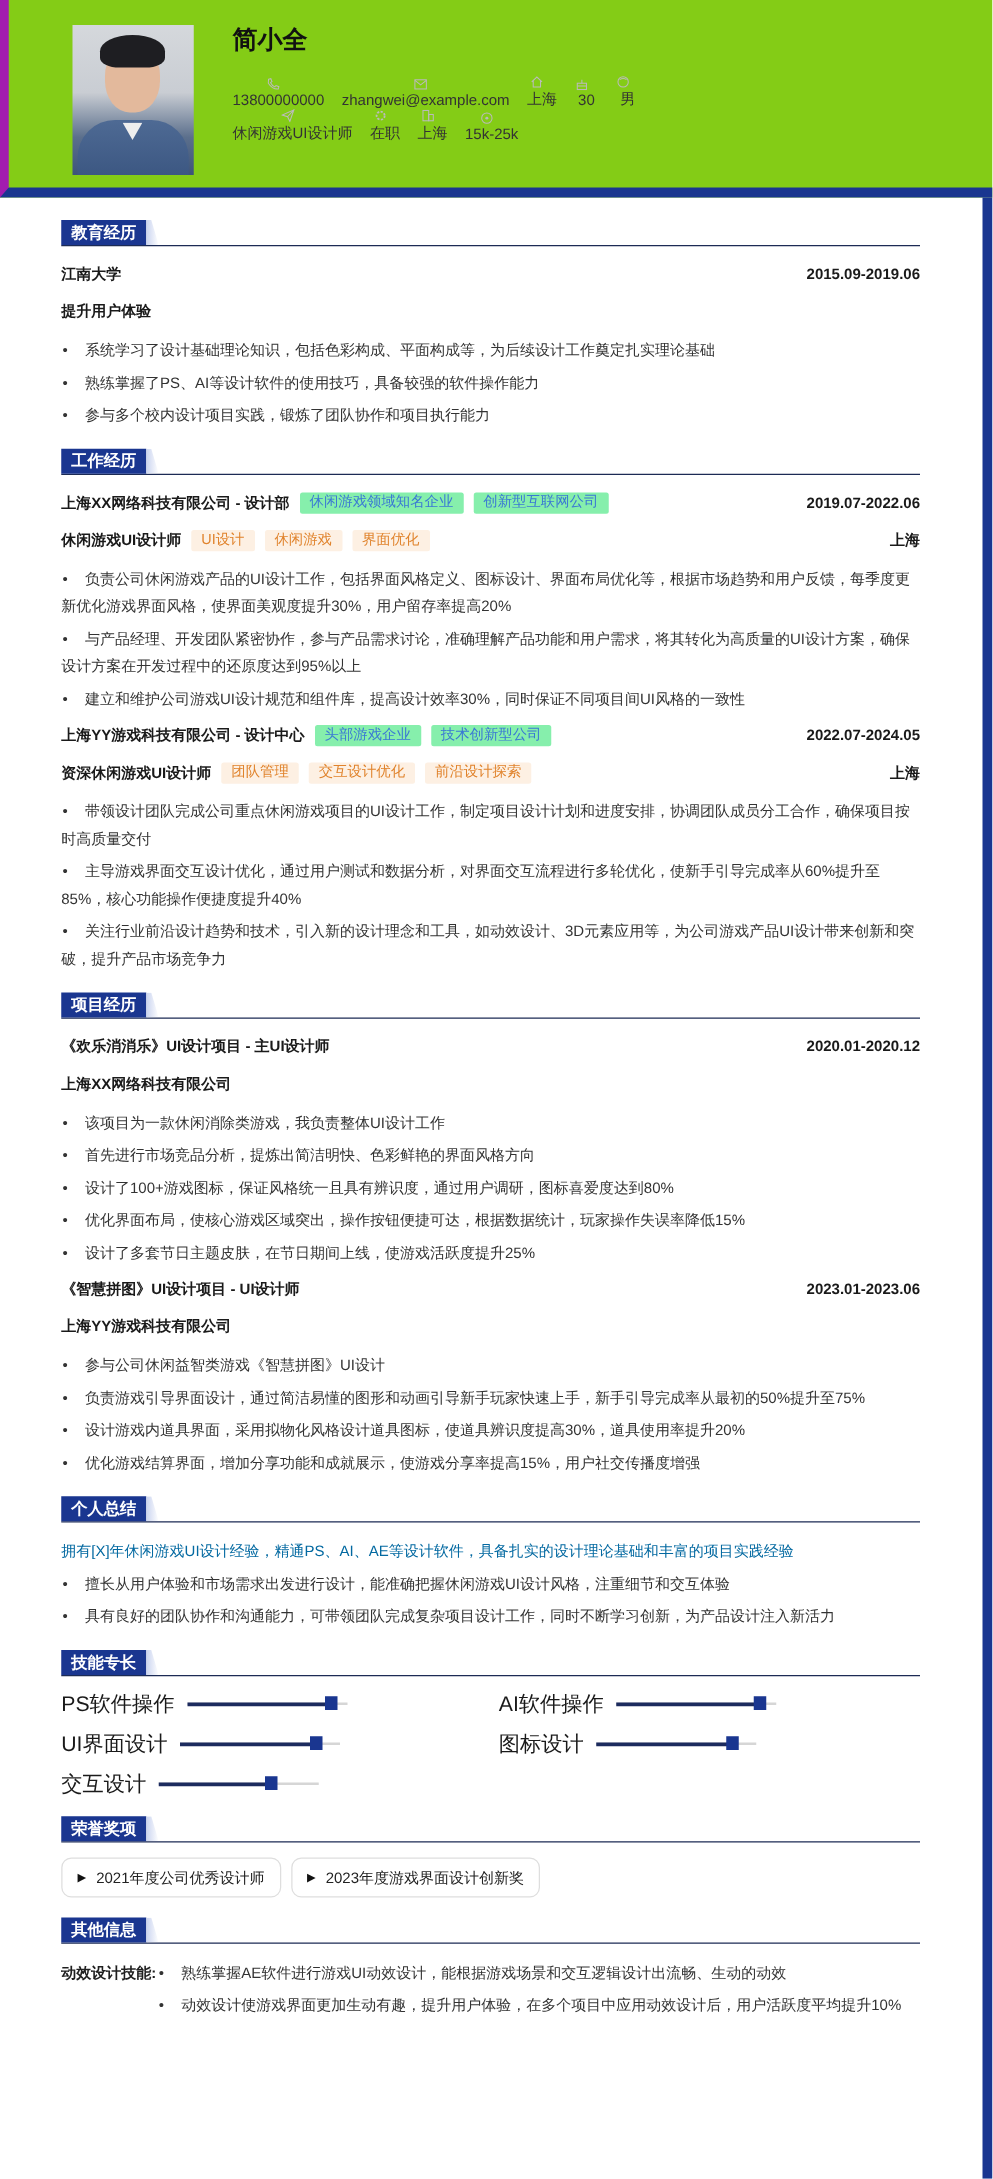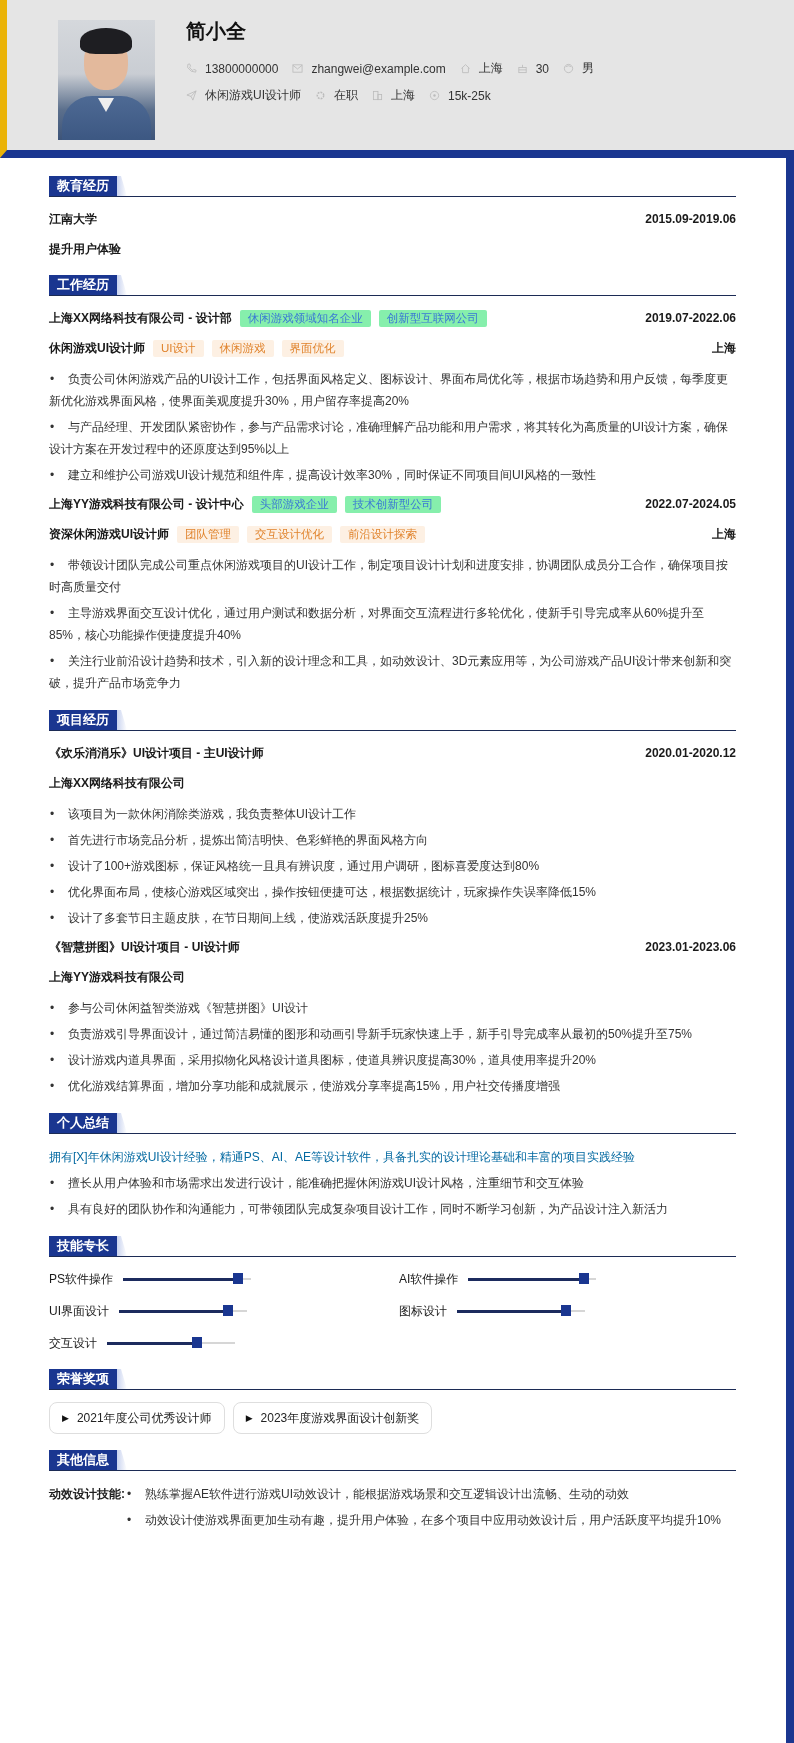--- a/index.html
+++ b/index.html
@@ -8,23 +8,23 @@
     font-family: "Liberation Sans", "DejaVu Sans", sans-serif;
     color: #1f1f1f;
     font-size: 12px;
     position: relative;
     min-height: 1743px;
   }
   
   .header {
     position: relative;
     height: 158px;
-    border-left: 7px solid #eab308;
+    border-left: 7px solid #a21caf;
     border-bottom: 8px solid #1a3690;
-    background: #e5e5e5;
+    background: #84cc16;
   }
   .photo {
     position: absolute;
     left: 51px; top: 20px;
     width: 97px; height: 120px;
     background: linear-gradient(180deg, #d5d8dc 0%, #c9cdd3 45%, #5b6f8c 75%, #3d5479 100%);
     overflow: hidden;
   }
   .photo .head {
     position: absolute; left: 26px; top: 14px; width: 44px; height: 56px;
@@ -47,21 +47,21 @@
     position: absolute; left: 179px; top: 18px;
     font-size: 20px; font-weight: bold; color: #111;
   }
   .info-row {
     position: absolute; left: 179px;
     display: flex; align-items: center;
     font-size: 12px; color: #333;
   }
   .info-row.r1 { top: 60px; }
   .info-row.r2 { top: 87px; }
-  .info-item { display: flex; align-items: center; margin-right: 14px; }
+  .info-item { display: flex; align-items: center; margin-right: 14px; flex-direction: column; }
   .info-icon {
     display: inline-block; width: 11px; height: 11px; margin-right: 8px;
     color: #b8b8b8; font-size: 10px; line-height: 11px; text-align: center;
   }
   .info-icon svg { width: 11px; height: 11px; display: block; }
 
   
   .content-frame {
     position: absolute; right: 0; top: 158px; bottom: 0;
     width: 8px; background: #1a3690;
@@ -107,21 +107,21 @@
   ul.bullets li::before {
     content: "\2022"; color: #333; display: inline-block;
     width: 18px; padding-left: 1px;
   }
   .job { margin-bottom: 8px; }
   .summary-text { font-size: 12px; color: #0369a1; line-height: 22px; margin-bottom: 4px; }
 
   
   .skills { display: grid; grid-template-columns: 350px 300px; row-gap: 12px; margin-top: 2px; }
   .skill { display: flex; align-items: center; height: 20px; }
-  .skill-label { font-size: 12px; color: #1a1a1a; margin-right: 10px; white-space: nowrap; }
+  .skill-label { font-size: 17px; color: #1a1a1a; margin-right: 10px; white-space: nowrap; }
   .skill-track {
     position: relative; width: 128px; height: 2px; background: #d6d6d6;
   }
   .skill-fill { position: absolute; left: 0; top: -0.5px; height: 3px; background: #1c2b5e; }
   .skill-knob {
     position: absolute; top: -5px; width: 10px; height: 11px; background: #1a3690;
     margin-left: -5px;
   }
 
   
@@ -242,20 +242,25 @@
     <div class="section-title-wrap">
       <div class="section-title">教育经历</div>
     </div>
     <div class="row">
       <span class="bold">江南大学</span>
       <span class="date">2015.09-2019.06</span>
     </div>
     <div class="row">
       <span class="bold">提升用户体验</span>
     </div>
+    <ul class="bullets">
+      <li>系统学习了设计基础理论知识，包括色彩构成、平面构成等，为后续设计工作奠定扎实理论基础</li>
+      <li>熟练掌握了PS、AI等设计软件的使用技巧，具备较强的软件操作能力</li>
+      <li>参与多个校内设计项目实践，锻炼了团队协作和项目执行能力</li>
+    </ul>
   </div>
 
   <div class="section">
     <div class="section-title-wrap">
       <div class="section-title">工作经历</div>
     </div>
 
     <div class="job">
       <div class="row">
         <div class="left">

